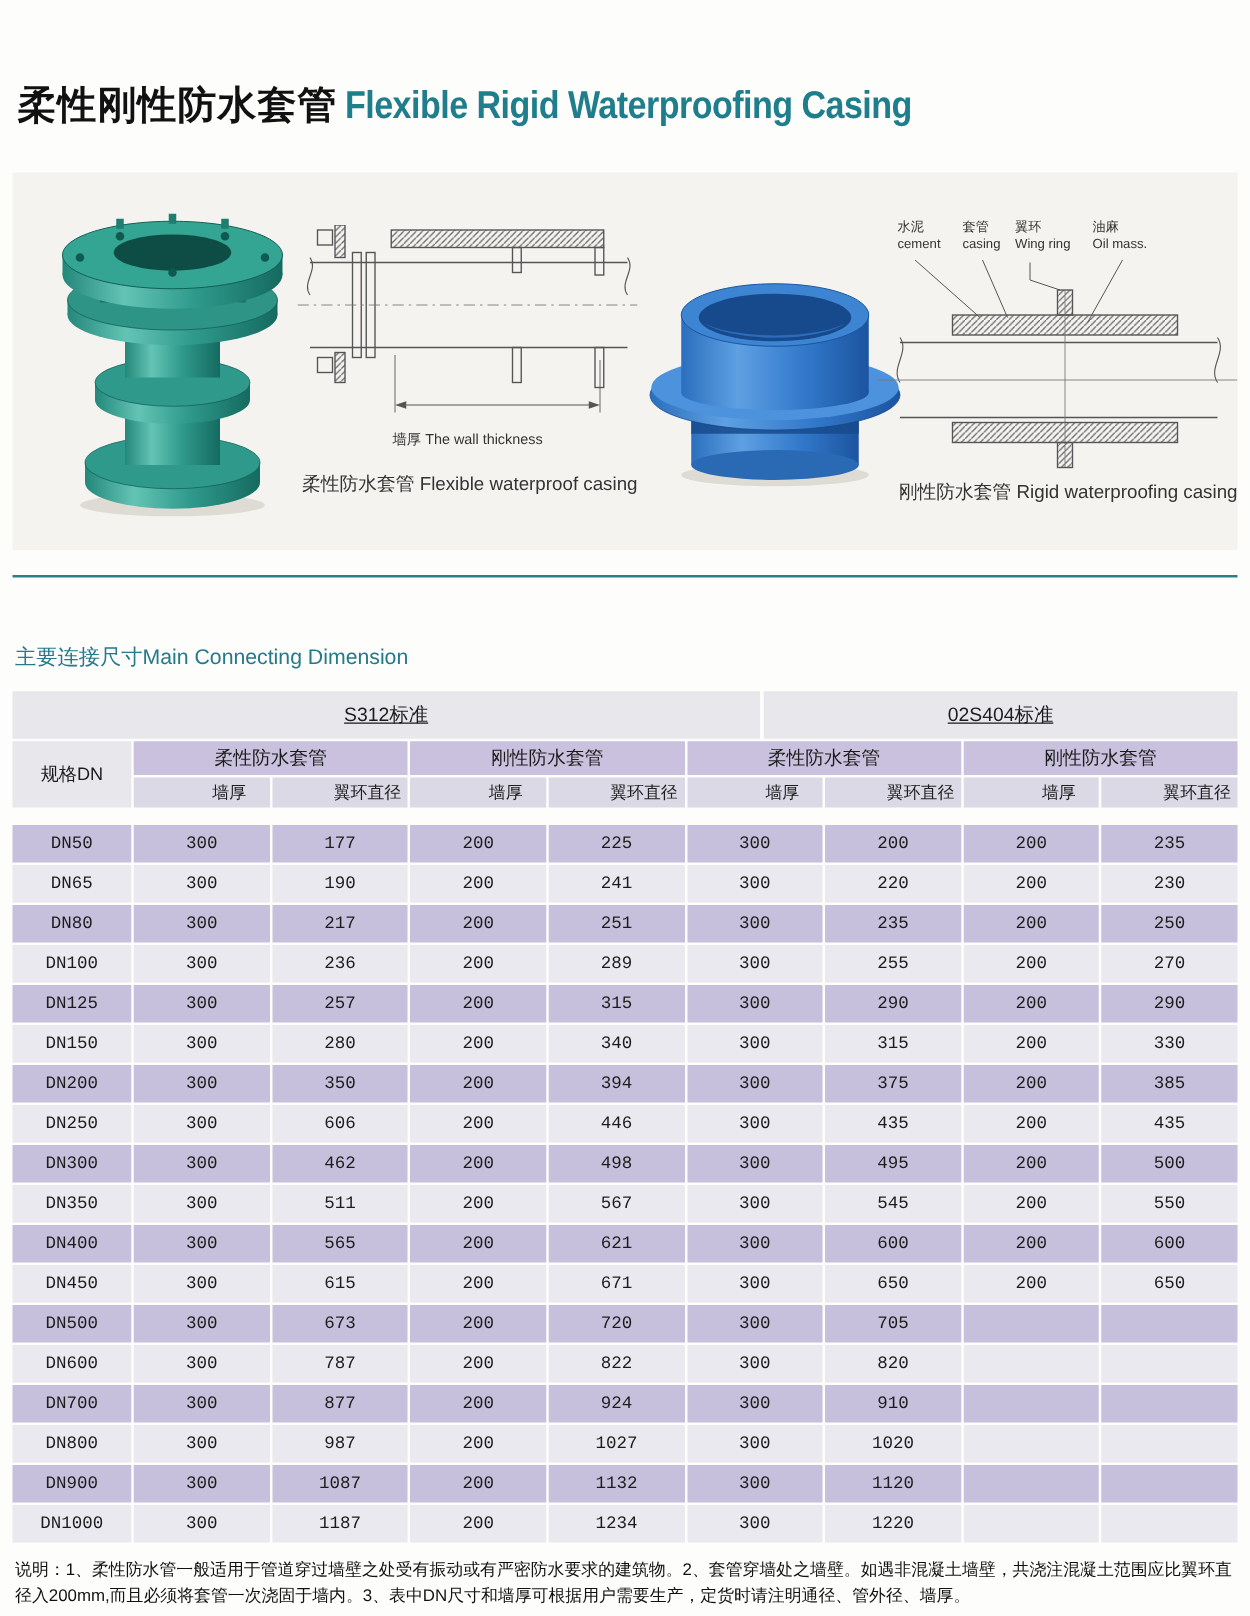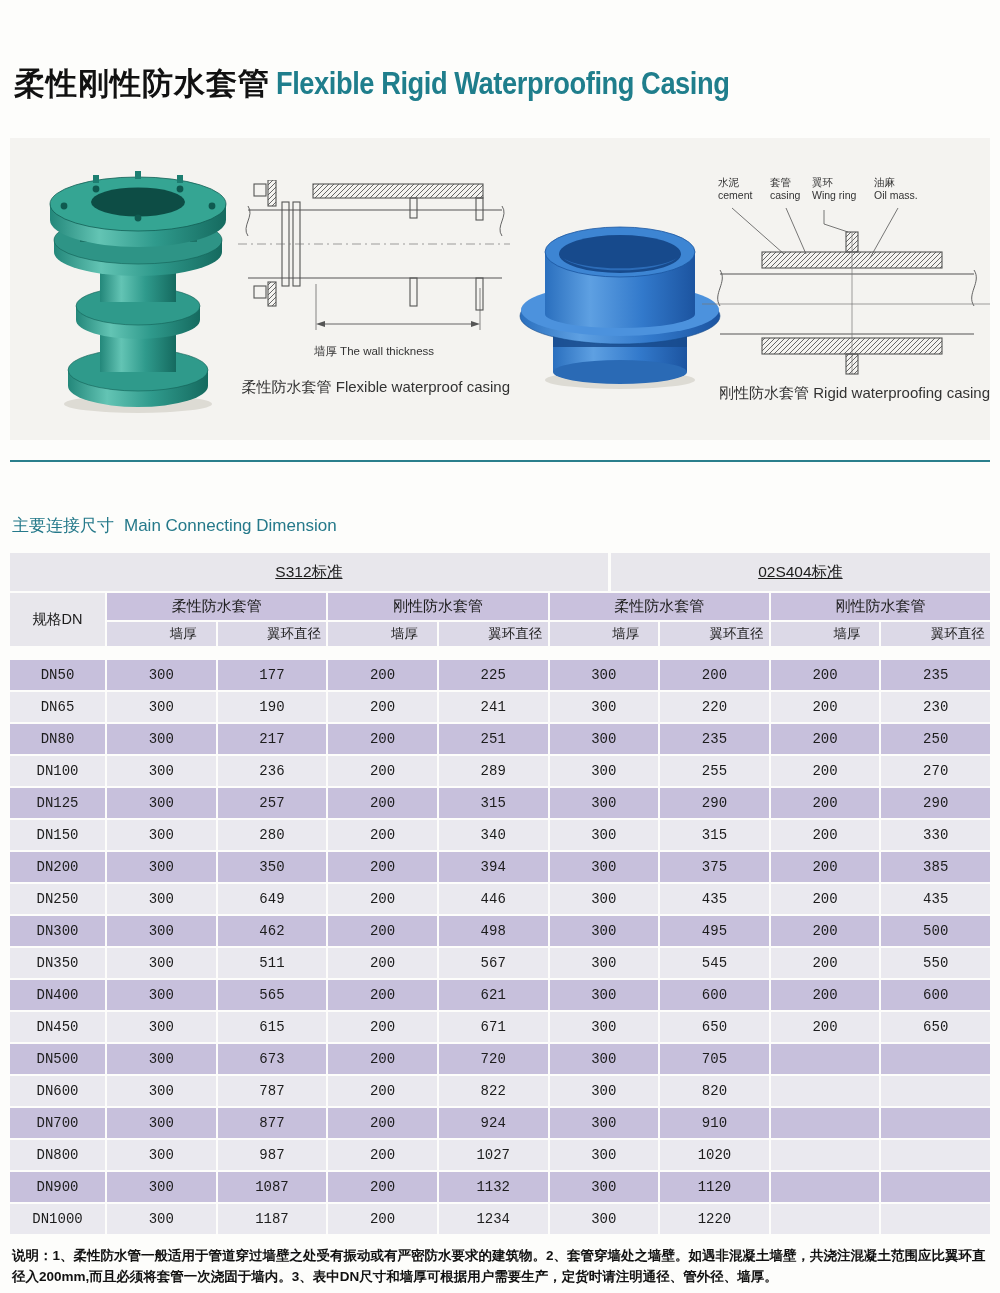--- a/index.html
+++ b/index.html
@@ -16,39 +16,39 @@
   .figures{position:absolute;left:10px;top:138px;width:980px;height:302px;background:#f4f3f0;}
   .fig{position:absolute;}
   .fig svg{display:block;}
   .cap{position:absolute;width:100%;text-align:right;font-size:15px;color:#333;white-space:nowrap;}
   .dimlab{position:absolute;width:100%;text-align:center;font-size:11.5px;color:#333;white-space:nowrap;}
   .lbl{position:absolute;font-size:10.5px;line-height:13px;color:#333;white-space:nowrap;}
   
   .divider{position:absolute;left:10px;top:460px;width:980px;height:2px;background:#2a7f8c;}
   
   .section-heading{position:absolute;left:12px;top:514px;font-size:17px;color:#25798a;}
-  .section-heading .en{margin-left:10px;}
+  .section-heading .en{}
   
   .dim-table{position:absolute;left:10px;top:553px;width:980px;}
   .std-row{display:flex;gap:3px;height:38px;margin-bottom:2px;text-decoration:underline;}
   .std-cell{background:#e8e7ec;display:flex;align-items:center;justify-content:center;font-size:15.5px;color:#1c1c1c;}
   .std-left{flex:0 0 61%;}
   .std-right{flex:1 1 auto;}
   .hdr-grid{display:grid;grid-template-columns:95px repeat(8,1fr);grid-template-rows:27px 24px;gap:2px;margin-bottom:14px;}
   .hcell{display:flex;align-items:center;justify-content:center;color:#1c1c1c;}
   .spec-hdr{grid-row:1/3;background:#e8e7ec;font-size:14.5px;}
   .grp{grid-column:span 2;background:#c9c1dd;font-size:15px;}
   .sub{background:#dcd9e7;font-size:13.5px;padding-left:44px;}
   .t-body{display:flex;flex-direction:column;gap:2px;font-family:Liberation Mono, monospace;}
   .t-row{display:grid;grid-template-columns:95px repeat(8,1fr);gap:2px;height:30px;}
   .cell{display:flex;align-items:center;justify-content:center;font-size:14px;color:#1c1c1c;}
   .t-row.odd .cell{background:#c7c0dc;}
   .t-row.even .cell{background:#eae9ef;}
   
-  .footnote{position:absolute;left:12px;top:1231px;width:982px;font-size:13.5px;font-weight:700;line-height:1.6;color:#111;}
+  .footnote{position:absolute;left:12px;top:1231px;width:982px;font-size:13.5px;font-weight:400;line-height:1.6;color:#111;}
 </style>
 </head>
 <body>
 
 <h1 class="page-title"><span class="zh">柔性刚性防水套管</span><span class="en">Flexible Rigid Waterproofing Casing</span></h1>
 
 <div class="figures">
 
   <div class="fig" style="left:28px;top:16px;width:200px;height:266px;">
     <svg width="200" height="266" viewBox="0 0 200 266">
@@ -319,21 +319,21 @@
     <div class="cell v">200</div>
     <div class="cell v">394</div>
     <div class="cell v">300</div>
     <div class="cell v">375</div>
     <div class="cell v">200</div>
     <div class="cell v">385</div>
   </div>
       <div class="t-row even">
     <div class="cell dn">DN250</div>
     <div class="cell v">300</div>
-    <div class="cell v">649</div>
+    <div class="cell v">606</div>
     <div class="cell v">200</div>
     <div class="cell v">446</div>
     <div class="cell v">300</div>
     <div class="cell v">435</div>
     <div class="cell v">200</div>
     <div class="cell v">435</div>
   </div>
       <div class="t-row odd">
     <div class="cell dn">DN300</div>
     <div class="cell v">300</div>

